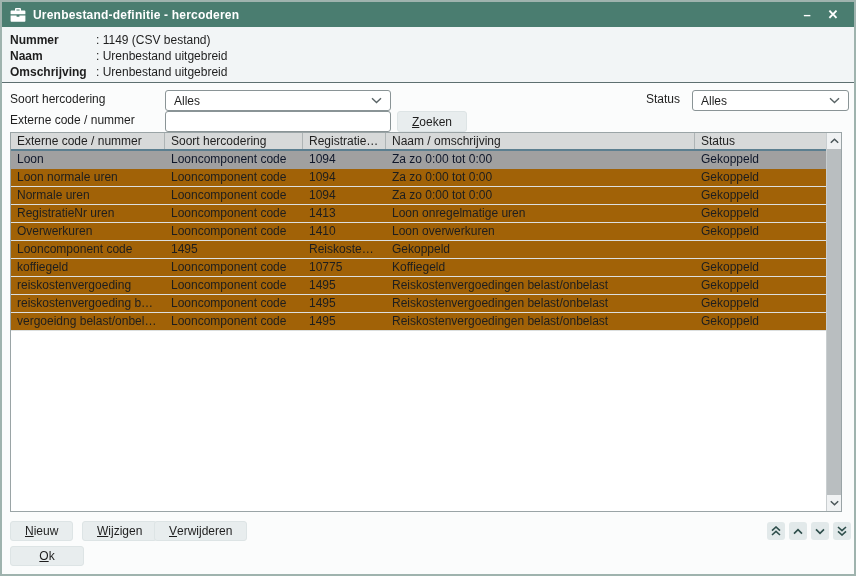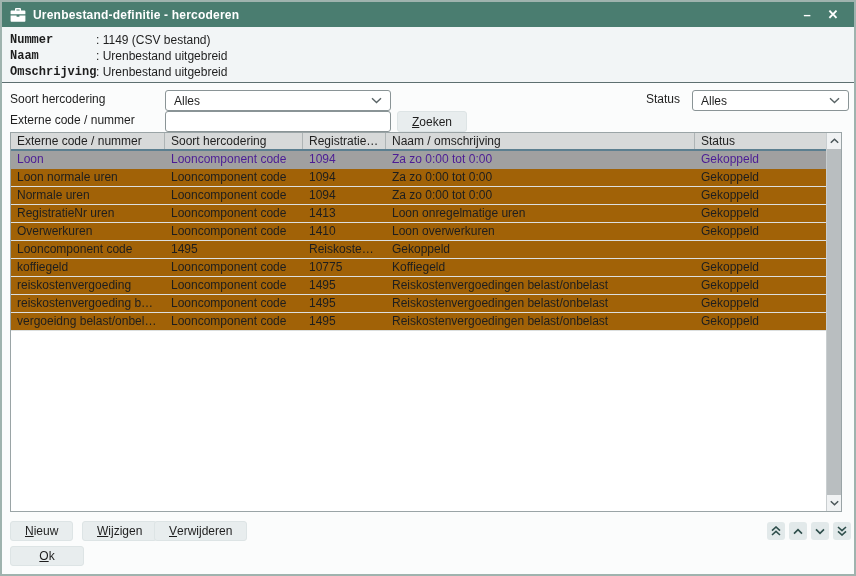--- a/index.html
+++ b/index.html
@@ -31,21 +31,21 @@
     color:#fff; font-weight:bold; font-size:13px; cursor:default; user-select:none;
   }
   
   .info {
     position:absolute; left:0; top:25px; right:0; height:56px;
     background:#f2f5f6;
     border-bottom:1px solid #5d6f70;
     padding:5px 8px 0 8px;
   }
   .info-row { display:flex; line-height:16px; }
-  .info-label { width:86px; font-weight:bold;font-family:Liberation Mono, monospace; }
+  .info-label { width:86px; font-weight:bold; }
   
   .filters {
     position:absolute; left:0; top:82px; right:0; height:48px;
     background:#fbfcfc;
   }
   .flabel { position:absolute; line-height:20px; }
   .combo {
     position:absolute; height:21px;
     background:#fff; border:1px solid #8a9496; border-radius:3px;
     display:flex; align-items:center; padding:0 8px;
@@ -78,21 +78,21 @@
   }
   .grid-header {
     background:#d7d9d9; color:#222;
     border-bottom:2px solid #5c7f90;
   }
   .grid-header .cell { border-right:1px solid #aeb4b5; font-weight:normal; }
   .cell {
     padding:0 6px; overflow:hidden; white-space:nowrap; text-overflow:ellipsis;
   }
   .data-row { border-bottom:1px solid #dcdfdf; background:#a16207; }
-  .data-row.selected { background:#a0a0a0; color:#4c1d95; border-bottom-color:#a0a0a0; }
+  .data-row.selected { background:#a0a0a0; color:#0f172a; border-bottom-color:#a0a0a0; }
   
   .vscroll {
     width:15px; background:#f0f2f3; border-left:1px solid #c9ced0;
     display:flex; flex-direction:column;
   }
   .scroll-btn {
     height:16px; display:flex; align-items:center; justify-content:center;
     color:#4a5558; background:#f0f2f3; flex:none;
   }
   .scroll-thumb { flex:1; background:#b9bec0; }

